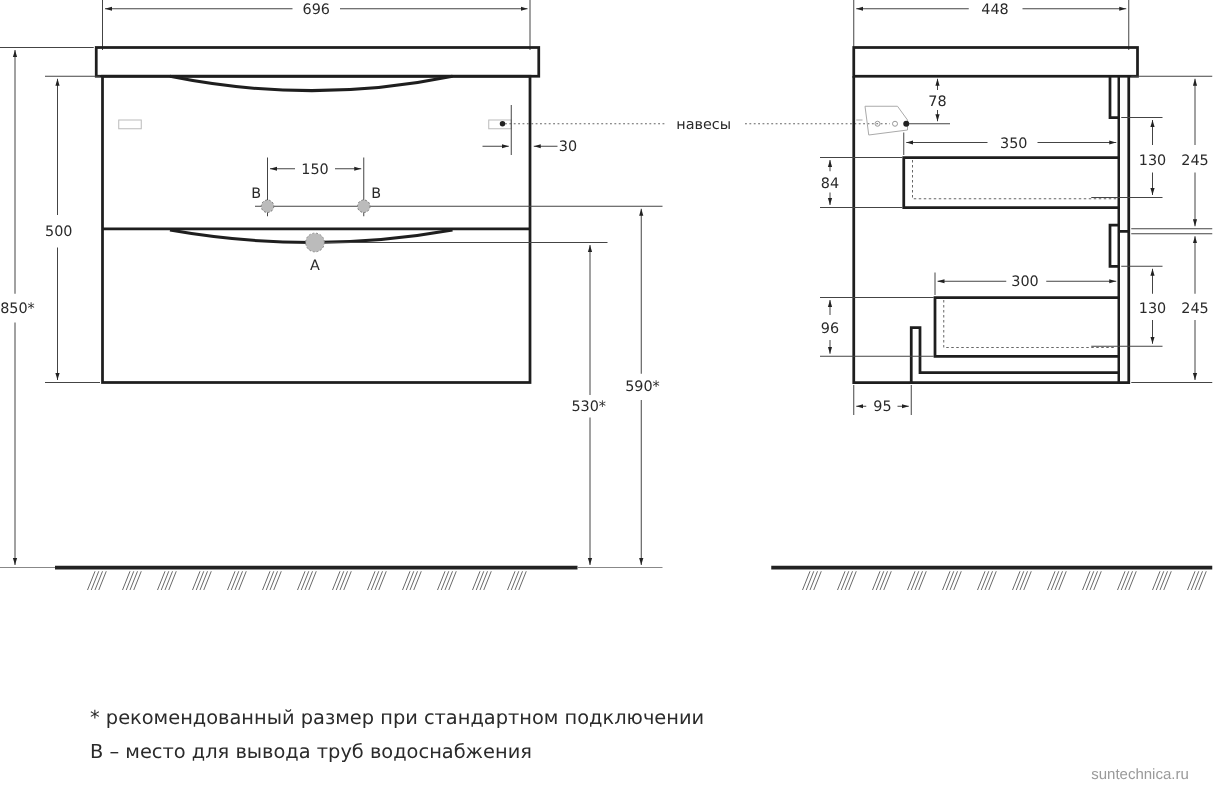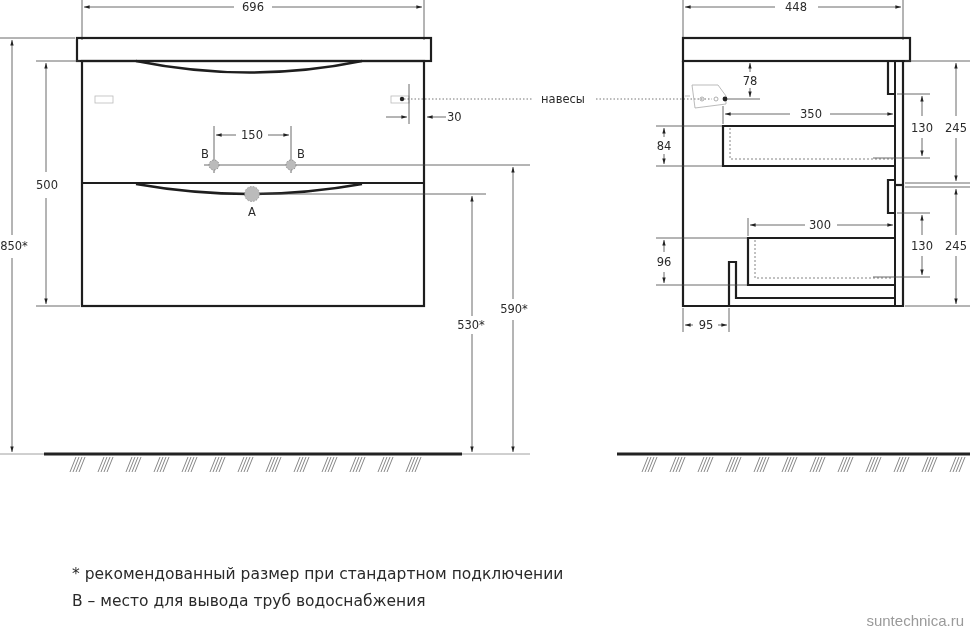--- a/index.html
+++ b/index.html
@@ -6,21 +6,21 @@
   body { width:970px; height:636px; position:relative; overflow:hidden; font-family:"DejaVu Sans", sans-serif; }
   svg { position:absolute; left:0; top:0; }
   .dim { font-family:"DejaVu Sans", sans-serif; font-size:11.5px; fill:#2a2a2a; }
   .thick { stroke:#1e1e1e; stroke-width:2.2; fill:none; }
   .thin { stroke:#444; stroke-width:0.8; fill:none; }
   .dot { stroke:#666; stroke-width:0.9; stroke-dasharray:1.5 2; fill:none; }
   .dash { stroke:#666; stroke-width:0.8; stroke-dasharray:2 2; fill:none; }
   .hatch { stroke:#555; stroke-width:0.7; }
   .notes { position:absolute; left:72px; top:561px; font-size:15.5px; color:#2a2a2a; line-height:27px; }
   .notes div { white-space:nowrap; }
-  .watermark { position:absolute; right:6px; top:612px; font-size:15px; color:#9a9a9a; font-family:"Liberation Sans", sans-serif; }
+  .watermark { position:absolute; right:19px; top:612px; font-size:12px; color:#9a9a9a; font-family:"Liberation Sans", sans-serif; }
 </style>
 </head>
 <body>
 
 <svg width="970" height="636" viewBox="0 0 970 636">
   <defs>
     <marker id="arr" viewBox="0 0 10 10" refX="10" refY="5" markerWidth="7" markerHeight="7" orient="auto-start-reverse">
       <path d="M0,2 L10,5 L0,8 z" fill="#222"></path>
     </marker>
   </defs>

